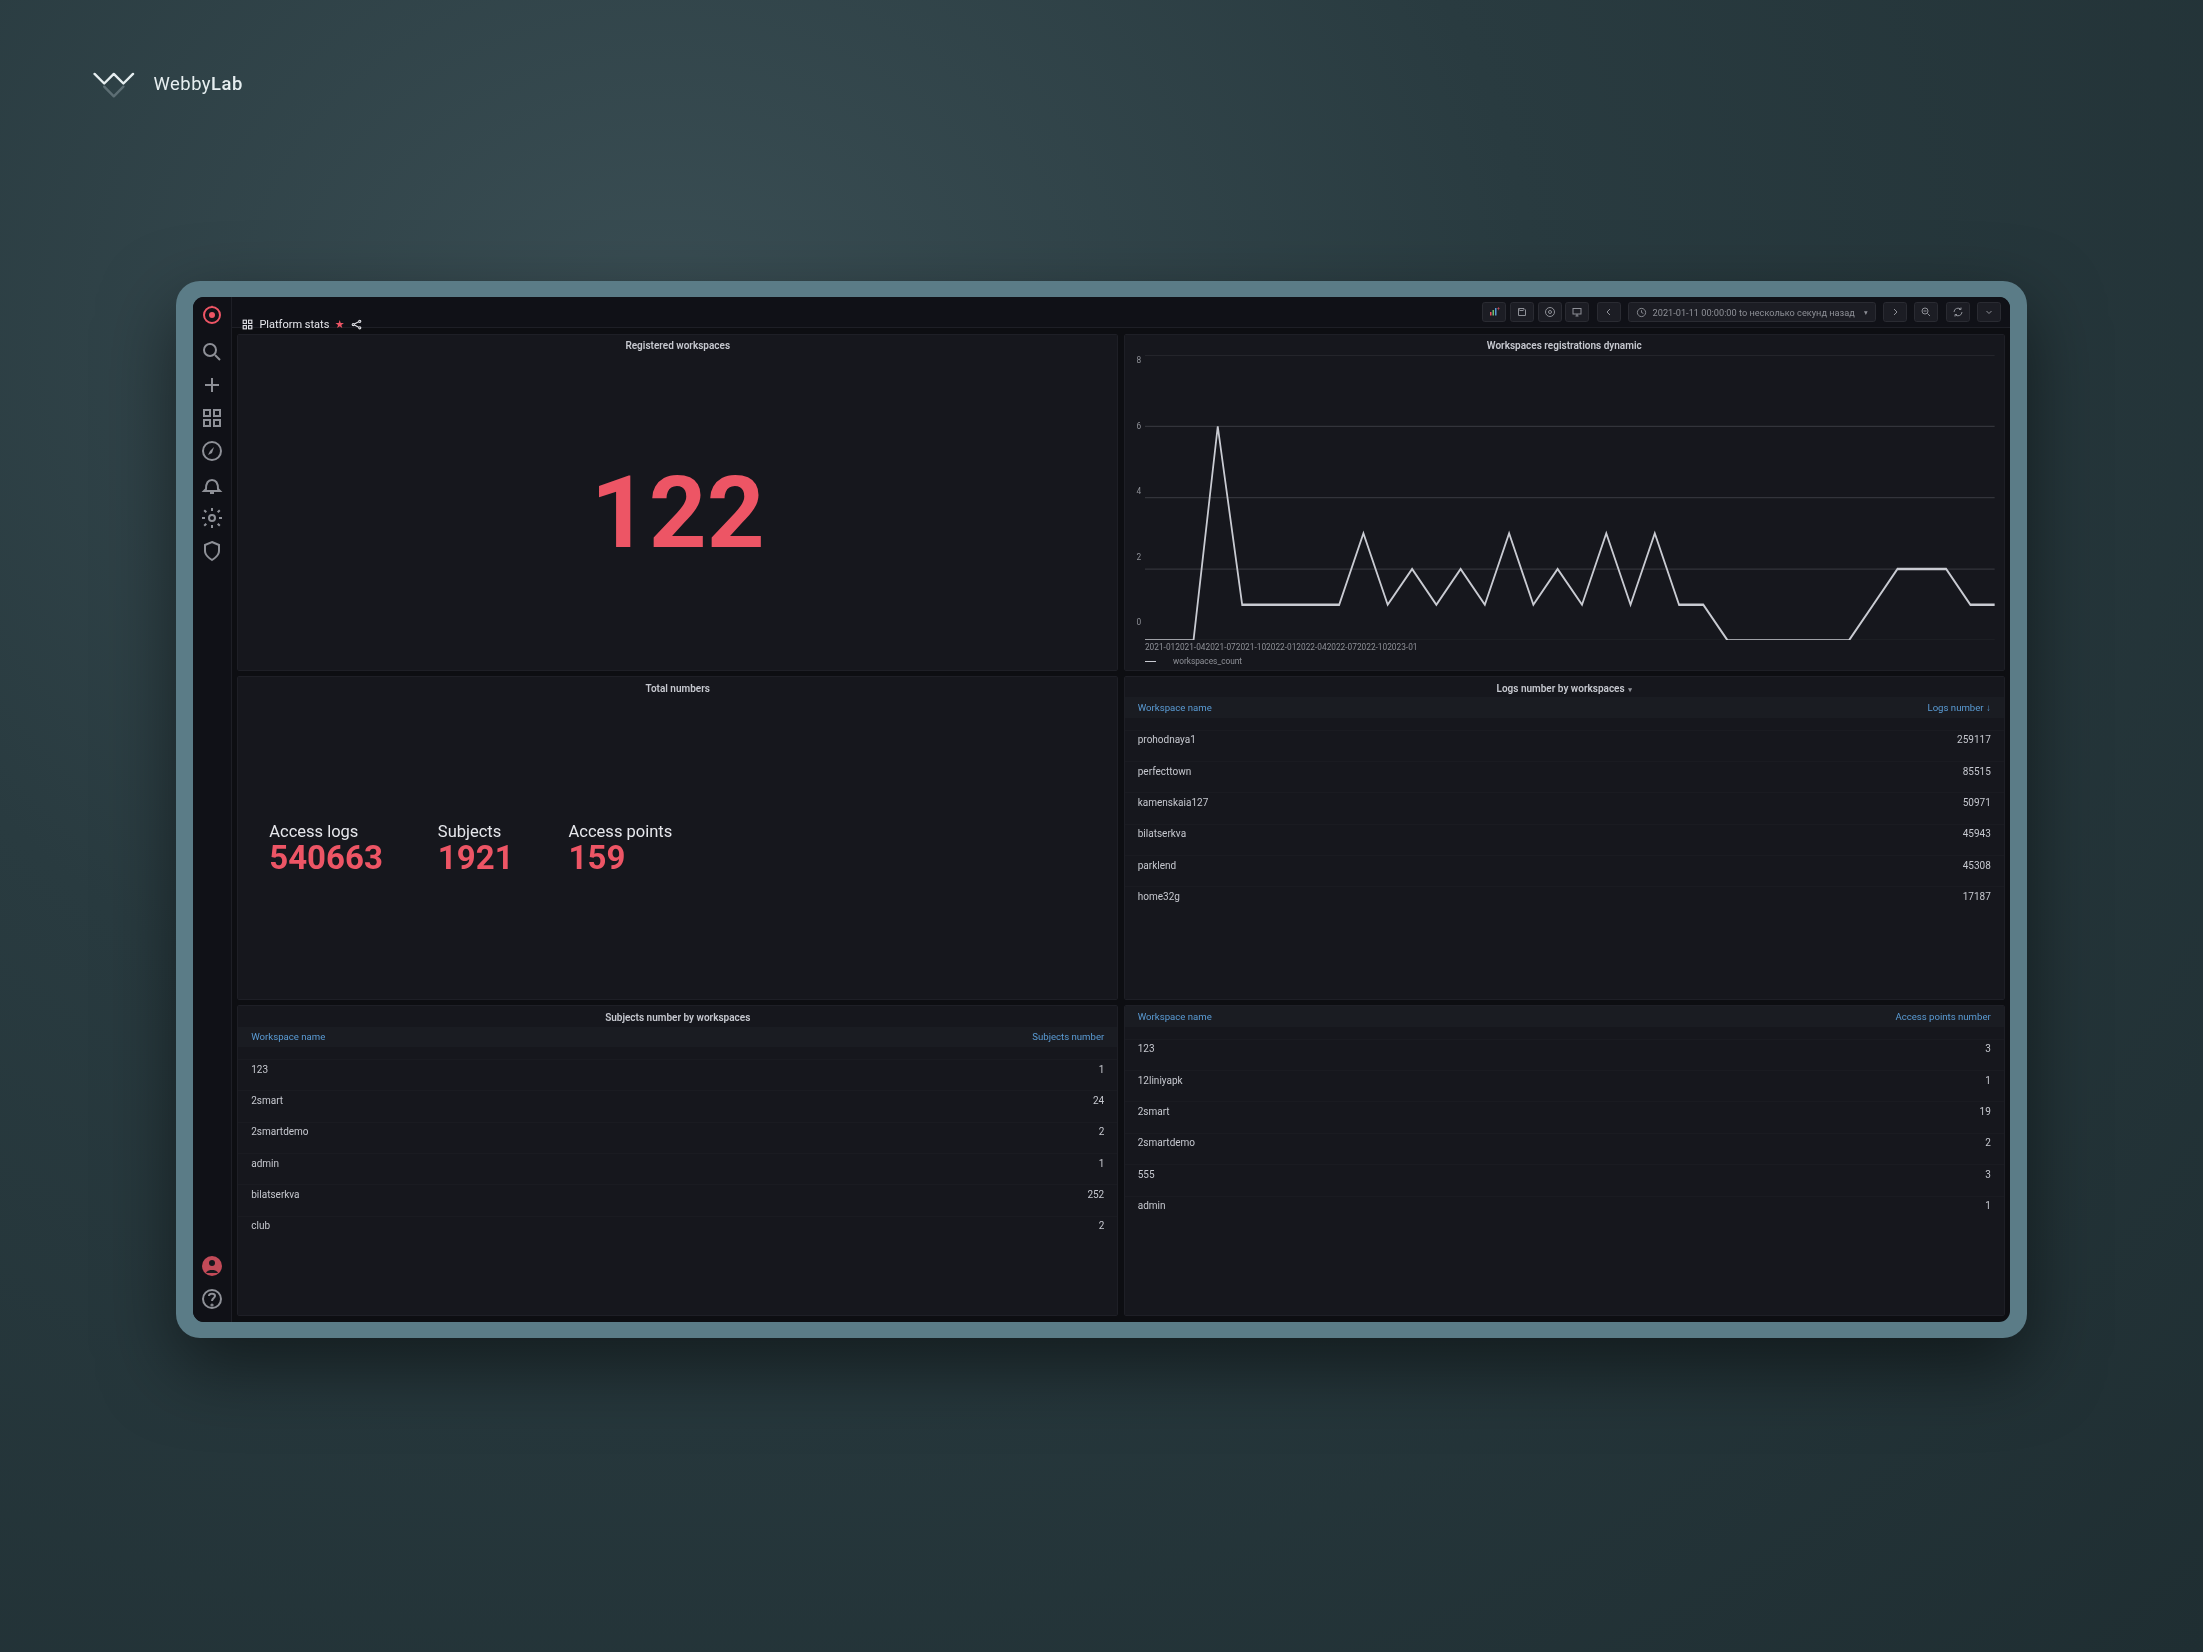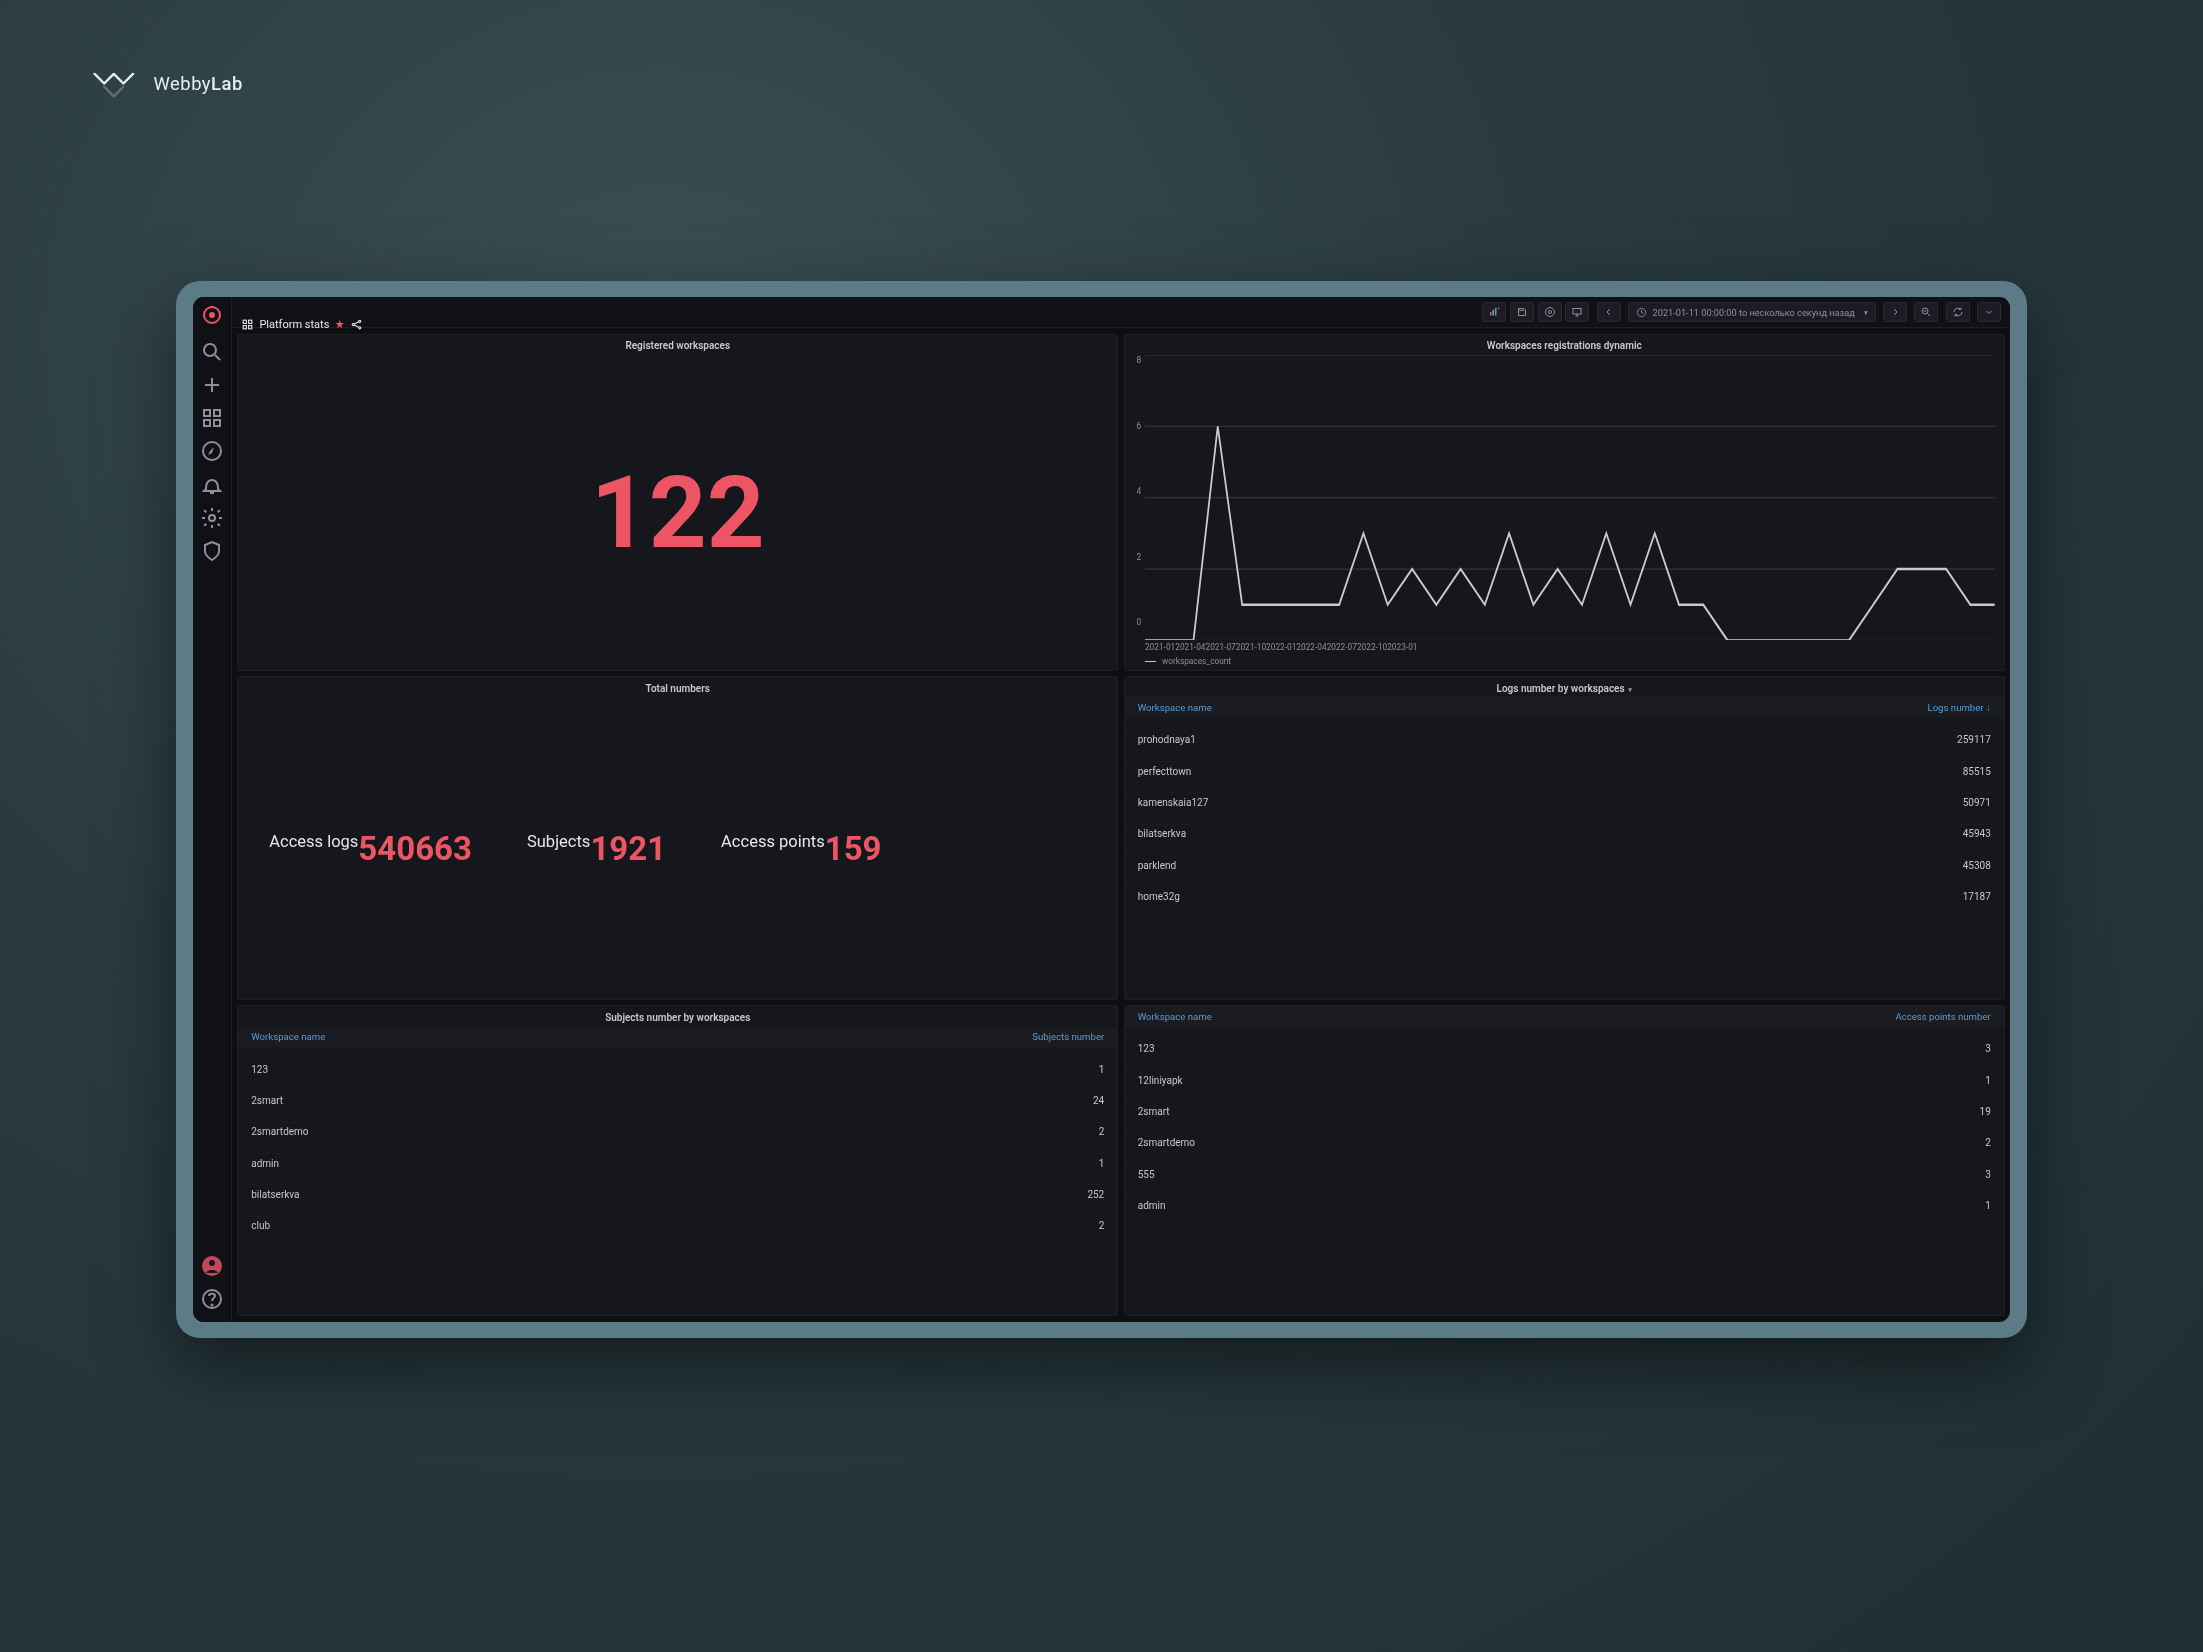--- a/index.html
+++ b/index.html
@@ -147,30 +147,30 @@
   .chart {
     width:100%; height:100%;
     display:flex; flex-direction:column;
     padding: 0 9.2px 3.7px 3.7px;
   }
   .chart-plot { flex:1; position:relative; display:flex; }
   .ylabels { width: 16.5px; display:flex; flex-direction:column; justify-content:space-between; font-size:8.3px; color:var(--text-dim); text-align:right; padding: 0 3.7px 13px 0;}
   .plot-area { flex:1; position:relative; }
   .plot-area svg { position:absolute; inset:0; width:100%; height:100%; }
   .xlabels { display:flex; justify-content:flex-start; font-size:8.3px; color:var(--text-dim); padding: 1.8px 0 0 16.5px;}
-  .legend { font-size: 8.3px; color: var(--text-dim); padding: 3.7px 0 0 16.5px; display:flex; align-items:center; gap:6px;}
+  .legend { font-size: 8.3px; color: var(--text-dim); padding: 3.7px 0 0 16.5px; display:flex; align-items:center; gap:17px;}
   .legend-dash { width:11px; height:0.9px; background: var(--chart-line); }
 
   
   .totals {
     width:100%; height:100%;
     display:flex; align-items:center; justify-content:flex-start;
     padding: 0 31px; gap: 55px;
   }
-  .total-item { display:flex; flex-direction:row; gap:0; }
+  .total-item { display:flex; flex-direction:column; gap:0; }
   .total-label { font-size: 16.5px; color: var(--text-bright); font-weight: 400; }
   .total-val { font-size: 33px; color: var(--accent-red); font-weight: 700; line-height:1; }
 
   
   .table { width:100%; height:100%; display:flex; flex-direction:column; font-size: 10px; gap: 12px; }
   .thead {
     display:flex; justify-content:space-between;
     background: #1a1c22;
     padding: 4.6px 13px;
     color: var(--link-blue);

